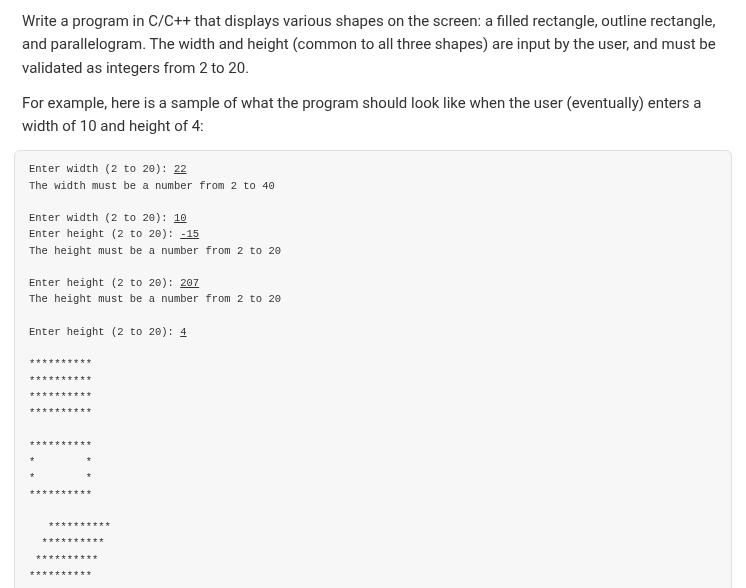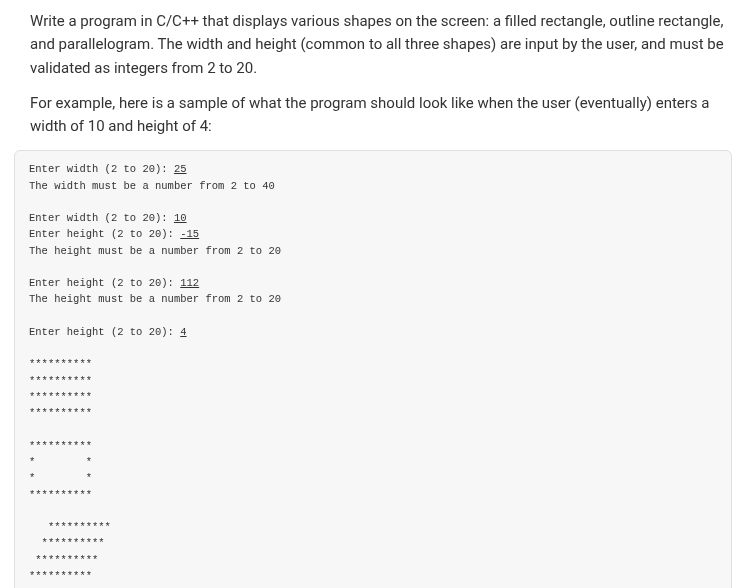--- a/index.html
+++ b/index.html
@@ -7,21 +7,21 @@
     color: #333;
     margin: 0;
     padding: 10px 14px;
     line-height: 1.55;
     font-size: 15px;
     width: 746px;
     box-sizing: border-box;
     background: #fff;
   }
   p {
-    margin: 0 0 12px 16px;
+    margin: 0 0 12px 8px;
   }
   .code-block {
     background: #f7f7f7;
     border: 1px solid #e0e0e0;
     border-radius: 6px;
     padding: 10px 14px;
     font-family: "Consolas", "Courier New", monospace;
     font-size: 10.5px;
     line-height: 1.55;
     color: #333;
@@ -33,28 +33,28 @@
     text-decoration: underline;
   }
 </style>
 </head>
 <body>
 
 <p>Write a program in C/C++ that displays various shapes on the screen: a filled rectangle, outline rectangle, and parallelogram. The width and height (common to all three shapes) are input by the user, and must be validated as integers from 2 to 20.</p>
 
 <p>For example, here is a sample of what the program should look like when the user (eventually) enters a width of 10 and height of 4:</p>
 
-<div class="code-block"><span>Enter width (2 to 20): </span><span class="u">25</span>
+<div class="code-block"><span>Enter width (2 to 20): </span><span class="u">22</span>
 <span>The width must be a number from 2 to 40</span>
 
 <span>Enter width (2 to 20): </span><span class="u">10</span>
 <span>Enter height (2 to 20): </span><span class="u">-15</span>
 <span>The height must be a number from 2 to 20</span>
 
-<span>Enter height (2 to 20): </span><span class="u">112</span>
+<span>Enter height (2 to 20): </span><span class="u">207</span>
 <span>The height must be a number from 2 to 20</span>
 
 <span>Enter height (2 to 20): </span><span class="u">4</span>
 
 <span>**********</span>
 <span>**********</span>
 <span>**********</span>
 <span>**********</span>
 
 <span>**********</span>

